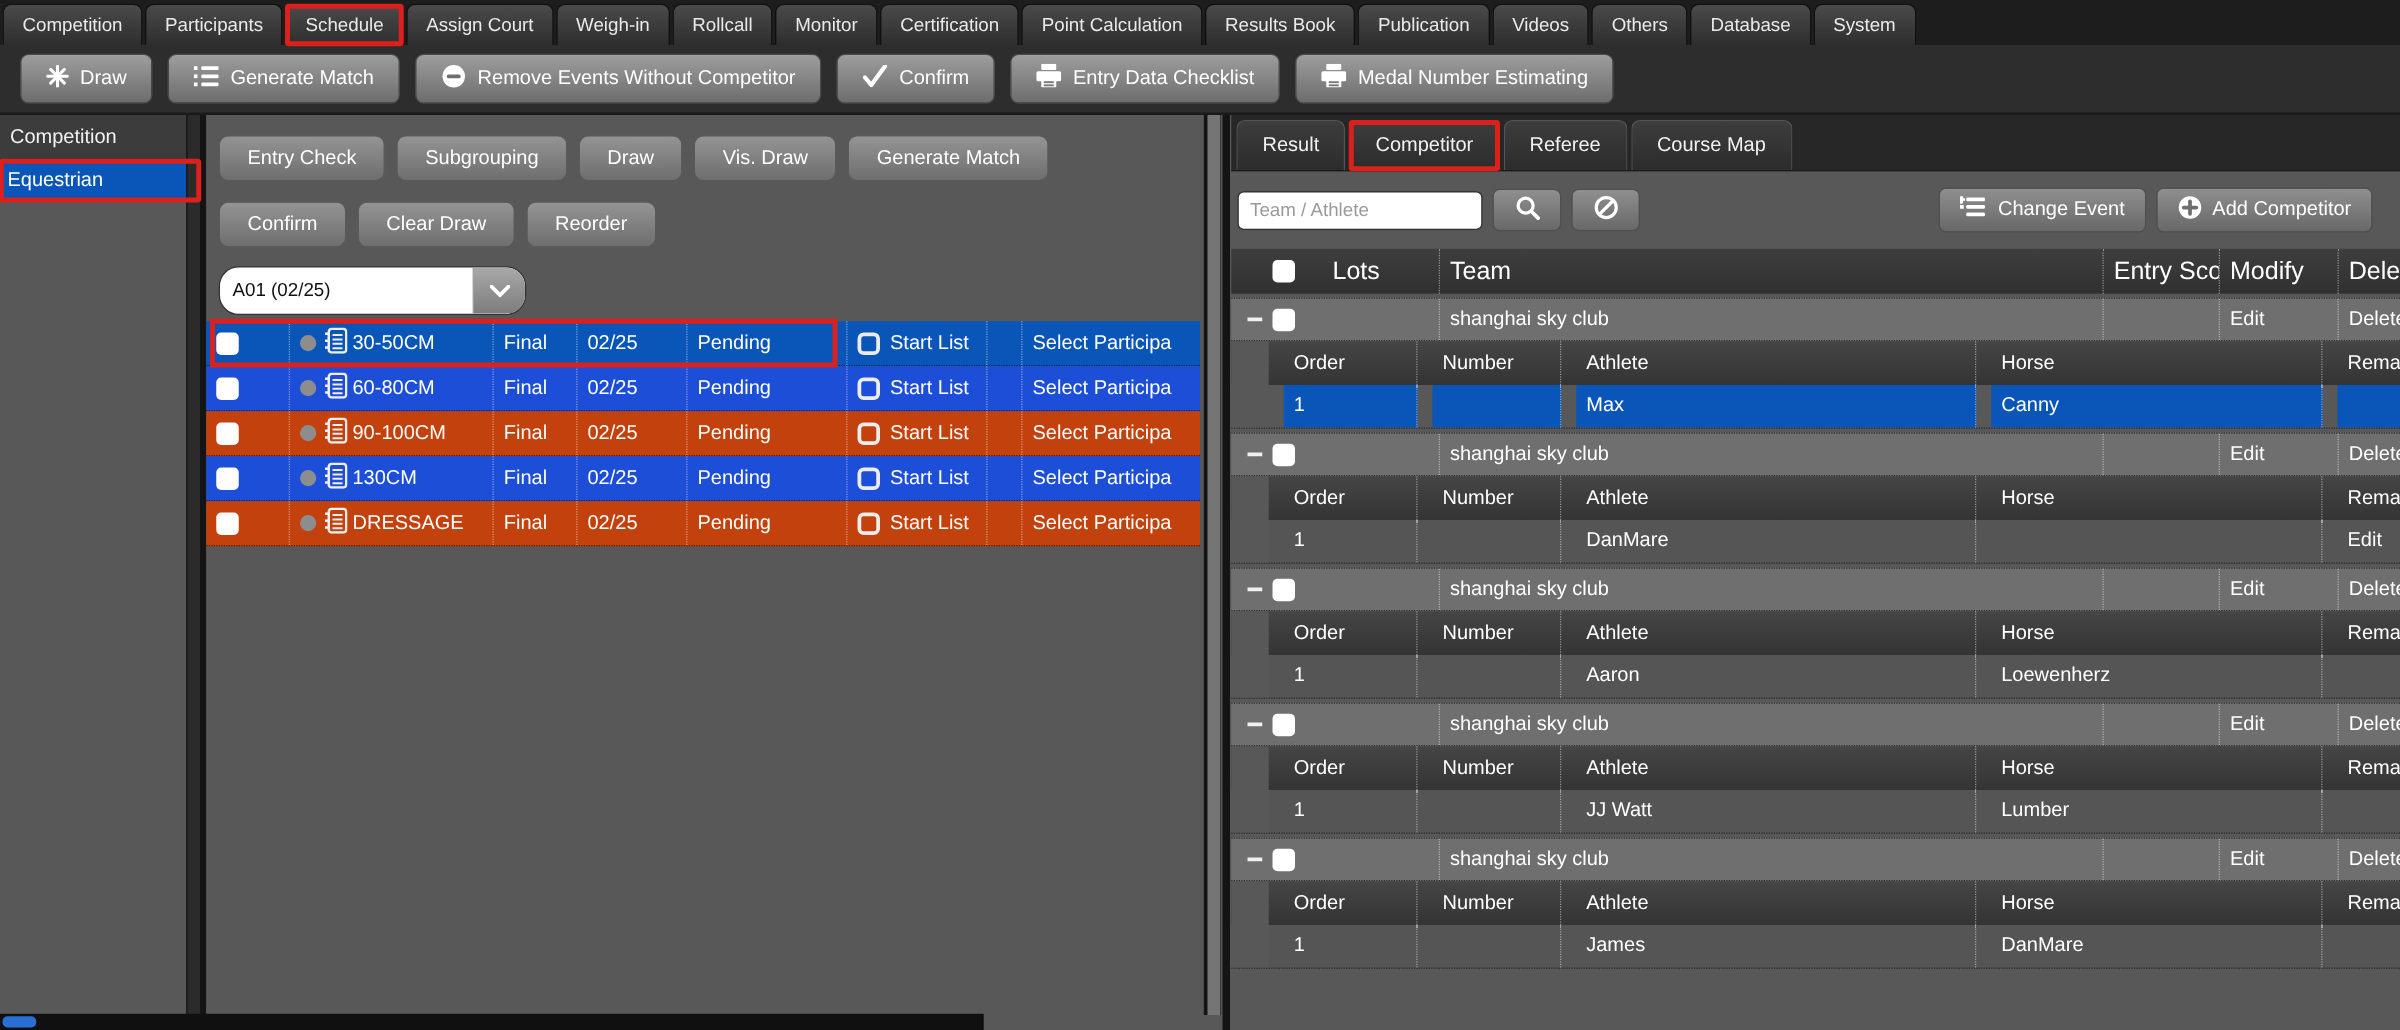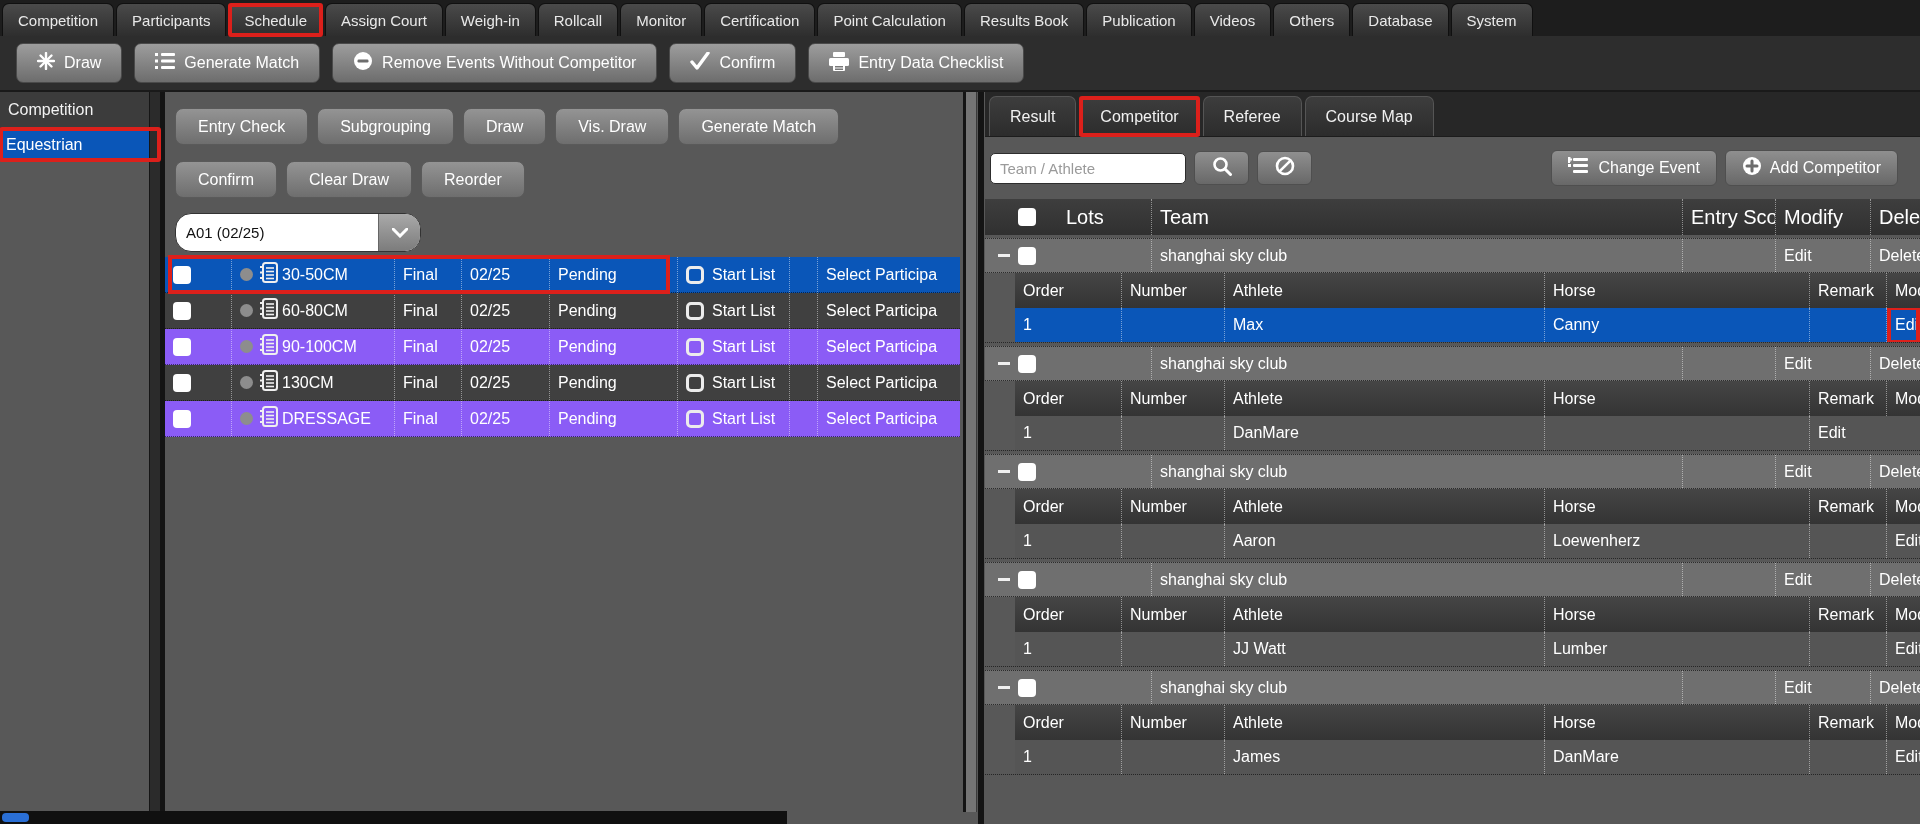--- a/index.html
+++ b/index.html
@@ -51,22 +51,22 @@
                           border-left:1px solid #666; display:flex; align-items:center;
                           justify-content:center; border-radius:0 5px 5px 0; }
 
   .mid-grid { display:grid; grid-template-columns:67px 163px 67px 88px 128px 112px 28px 142px; }
   #mid-table { margin-top:5px; width:795px; }
   .mid-header { height:36px; background:linear-gradient(#484848,#353535); }
   .mid-header .cell { color:#fff; font-size:16px; }
   .cell { display:flex; align-items:center; padding-left:8px; overflow:hidden;
           white-space:nowrap; border-right:1px dotted rgba(255,255,255,.45); }
   .mid-row { height:36px; position:relative; border-bottom:1px dotted rgba(0,0,0,.55); }
-  .row-dark  { background:#404040;text-align:right; }
-  .row-light { background:#8b5cf6; }
+  .row-dark  { background:#1d4ed8;text-align:right; }
+  .row-light { background:#c2410c; }
   .row-selected { background:#0a56b8; }
   .mid-row .cell { color:#fff; font-size:16px; }
   .pending { color:#e7537b; }
   .link { color:#79c4de; }
   .cb-solid { width:18px; height:18px; background:#fff; border-radius:4px; flex:0 0 auto; }
   .cb-outline { width:18px; height:18px; border:3px solid #ececec; border-radius:5px;
                 background:transparent; flex:0 0 auto; margin-right:8px; }
   .radio-dot { width:13px; height:13px; border-radius:50%; background:#8d8d8d; flex:0 0 auto;
                margin-right:2px; }
   .sel-red-box { position:absolute; left:3px; top:-2px; width:502px; height:39px;
@@ -96,21 +96,21 @@
   #team-search::placeholder { color:#9a9a9a; }
   .icon-btn { width:55px; height:34px; background:linear-gradient(#8f8f8f,#686868);
               border:1px solid #4f4f4f; border-radius:6px; display:flex; align-items:center;
               justify-content:center; }
   .right-action { height:36px; padding:0 16px; display:flex; align-items:center; gap:8px;
                   background:linear-gradient(#8f8f8f,#686868); border:1px solid #4f4f4f;
                   border-radius:6px; color:#fff; font-size:16px; white-space:nowrap; }
   .spacer { flex:1; }
 
   .grp-grid { display:grid; grid-template-columns:25px 48px 94px 531px 93px 95px 49px; }
-  .sub-grid { display:grid; grid-template-columns:30px 107px 103px 320px 265px 77px 33px; }
+  .sub-grid { display:grid; grid-template-columns:30px 107px 103px 320px 265px 77px 33px;gap:12px; }
   #right-table { width:935px; }
   .right-header { height:36px; background:linear-gradient(#3e3e3e,#303030); }
   .right-header .cell { color:#fff; font-size:20px; }
   .grp-row { height:35px; background:#6f6f6f; border-top:1px dotted rgba(0,0,0,.6);
              border-bottom:1px dotted rgba(0,0,0,.6); margin-top:3px; }
   .grp-row .cell { color:#fff; font-size:16px; }
   .sub-header { height:35px; background:linear-gradient(#454545,#343434); }
   .sub-header .cell { color:#fff; font-size:16px; }
   .sub-header .cell:first-child, .sub-row .cell:first-child
       { border-right:none; background:#585858; }
@@ -198,20 +198,34 @@
             <rect x="4" y="0" width="12" height="5" rx="1"></rect>
             <rect x="0" y="6" width="20" height="8" rx="1.5"></rect>
             <rect x="4" y="12" width="12" height="7" rx="1"></rect>
           </g>
           <rect x="6" y="14" width="8" height="1.5" fill="#777"></rect>
           <rect x="6" y="16.5" width="8" height="1.5" fill="#777"></rect>
         </svg>
     </span>
     <span>Entry Data Checklist</span>
   </div>
+  <div class="tool-btn">
+    <span>
+      <svg width="20" height="19" viewBox="0 0 20 19">
+          <g fill="#fff">
+            <rect x="4" y="0" width="12" height="5" rx="1"></rect>
+            <rect x="0" y="6" width="20" height="8" rx="1.5"></rect>
+            <rect x="4" y="12" width="12" height="7" rx="1"></rect>
+          </g>
+          <rect x="6" y="14" width="8" height="1.5" fill="#777"></rect>
+          <rect x="6" y="16.5" width="8" height="1.5" fill="#777"></rect>
+        </svg>
+    </span>
+    <span>Medal Number Estimating</span>
+  </div>
 </div>
 
 <div id="sidebar" class="abs">
   <div id="sidebar-header">Competition</div>
   <div class="side-item red-outline">
     <span>Equestrian</span>
   </div>
   <div id="sidebar-scrolltrack"></div>
 </div>
 <div class="abs vdivider" style="left:160px; top:92px; width:5px; height:732px;"></div>

